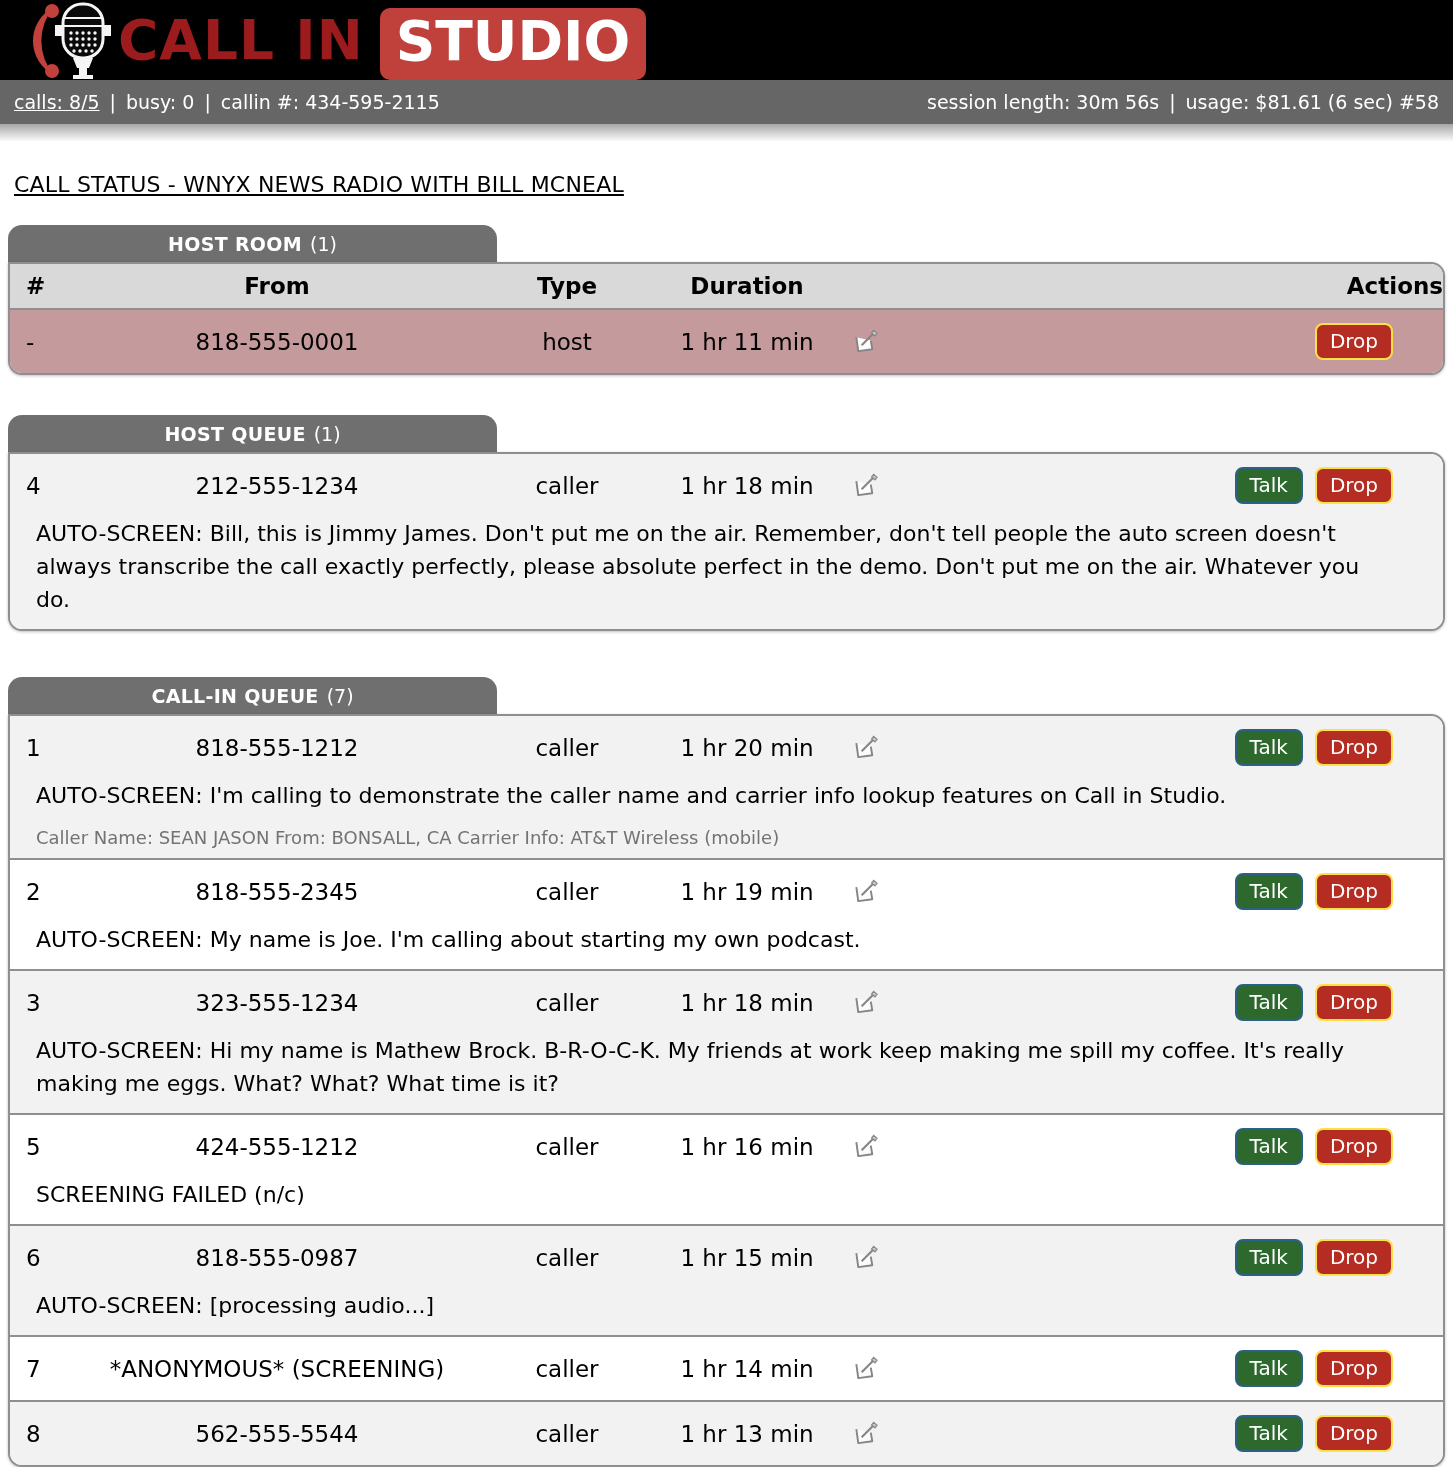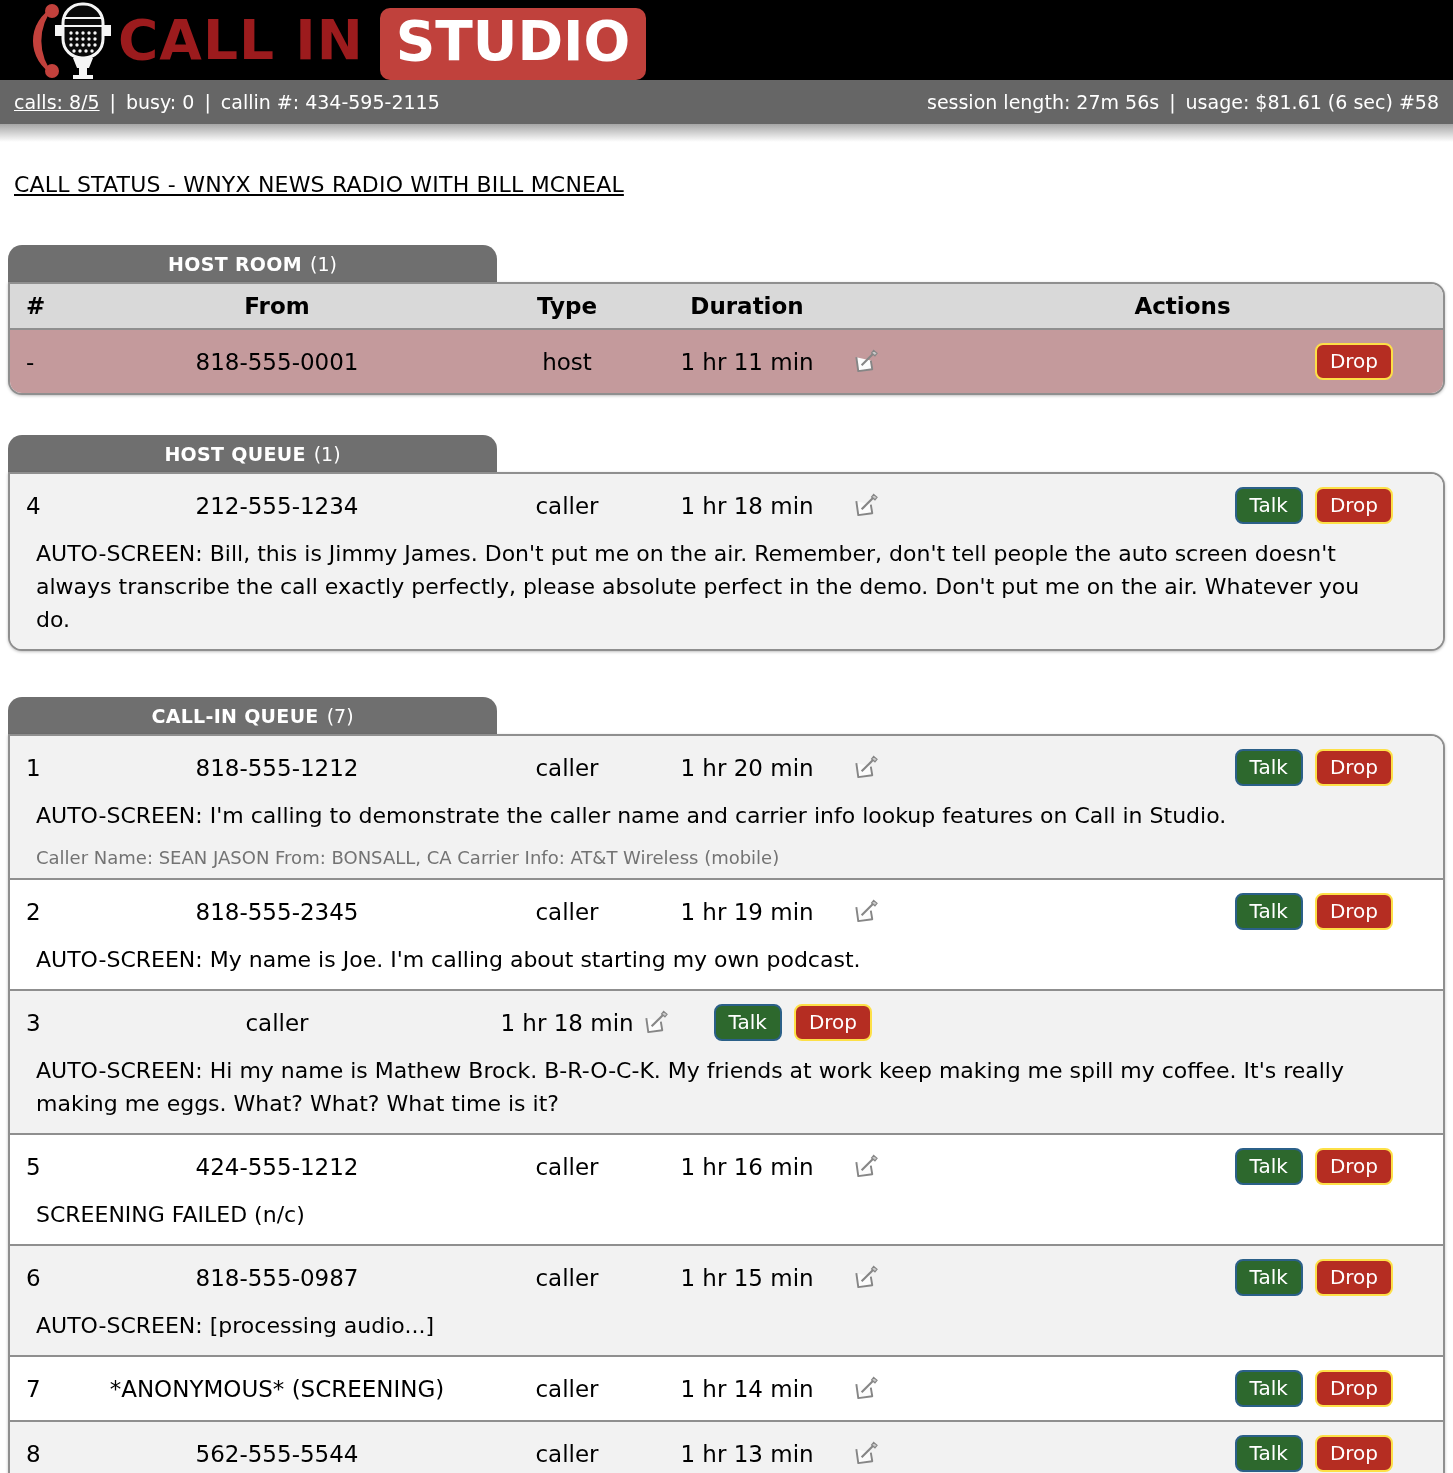--- a/index.html
+++ b/index.html
@@ -21,36 +21,36 @@
   
   .statusbar{background:var(--statusbar-gray);height:44px;display:flex;align-items:center;
              justify-content:space-between;padding:0 14px;color:#fff;font-size:19px}
   .statusbar a{color:#fff;text-decoration:underline;cursor:pointer}
   .sb-left,.sb-right{display:flex;gap:10px;white-space:nowrap}
   .fade{height:18px;background:linear-gradient(#a6a6a6,#ffffff)}
   
   .page-title{font-size:22px;font-weight:normal;text-decoration:underline;margin:30px 0 16px 14px;letter-spacing:.2px}
   
   .queue-section{margin:0 8px}
-  #host-room{margin-top:48px}
+  #host-room{margin-top:28px}
   #host-queue{margin-top:40px}
   #callin-queue{margin-top:46px}
   .tab{width:489px;height:37px;background:var(--tab-gray);border-radius:14px 14px 0 0;color:#fff;
        font-size:19px;display:flex;align-items:center;justify-content:center;gap:8px}
   .tab b{font-weight:bold;letter-spacing:.3px}
   .queue-box{border:2px solid var(--border-gray);border-radius:0 14px 14px 14px;overflow:hidden;
              background:#fff;box-shadow:0 1px 3px rgba(0,0,0,.25)}
   
   .grid-row{display:grid;grid-template-columns:52px 430px 150px 210px 70px 1fr;align-items:center}
   .cell-num{padding-left:16px}
   .cell-from,.cell-type,.cell-duration{text-align:center}
   .cell-icon{display:flex;align-items:center}
   .cell-icon .icon-wrap{display:inline-flex;cursor:pointer}
   .cell-actions{display:flex;justify-content:flex-end;gap:12px;padding-right:50px}
-  .cell-actions-h{text-align:center;font-weight:bold}
+  .cell-actions-h{text-align:right;font-weight:bold}
   .header-row{background:var(--header-row-gray);font-weight:bold;font-size:23px;padding:9px 0;
               border-bottom:2px solid var(--border-gray)}
   .row-main{font-size:23px;padding:13px 0}
   .queue-row + .queue-row{border-top:2px solid var(--border-gray)}
   .row-host{background:var(--host-row-pink)}
   .bg-gray{background:var(--row-alt-gray)}
   .bg-white{background:#fff}
   .row-desc{font-size:22px;line-height:1.5;padding:0 52px 13px 26px}
   .row-meta{font-size:18px;color:var(--meta-gray);padding:2px 52px 10px 26px}
   
@@ -107,21 +107,21 @@
 
 <div class="statusbar">
   <div class="sb-left">
     <a>calls: 8/5</a>
     <span>|</span>
     <span>busy: 0</span>
     <span>|</span>
     <span>callin #: 434-595-2115</span>
   </div>
   <div class="sb-right">
-    <span>session length: 27m 56s</span>
+    <span>session length: 30m 56s</span>
     <span>|</span>
     <span>usage: $81.61 (6 sec) #58</span>
   </div>
 </div>
 <div class="fade"></div>
 
 <div class="page-title">CALL STATUS - WNYX NEWS RADIO WITH BILL MCNEAL</div>
 
 <section class="queue-section" id="host-room">
   <div class="tab">
@@ -238,20 +238,21 @@
           <div class="cell-actions">
             <button class="btn btn-talk">Talk</button>
             <button class="btn btn-drop">Drop</button>
           </div>
         </div>
         <div class="row-desc">AUTO-SCREEN: My name is Joe. I'm calling about starting my own podcast.</div>
       </div>
       <div class="queue-row bg-gray">
         <div class="grid-row row-main">
           <div class="cell-num">3</div>
+          <div class="cell-from">323-555-1234</div>
           <div class="cell-type">caller</div>
           <div class="cell-duration">1 hr 18 min</div>
           <div class="cell-icon">
             <span class="icon-wrap">
               <svg width="27" height="27" viewBox="0 0 28 28">
                 <path d="M4.5 9.5 L6.5 24 L21 22 L19.5 13" fill="#fcfcfc" stroke="#868686" stroke-width="2" stroke-linejoin="round"></path>
                 <path d="M10 18 L23.5 4.5" stroke="#868686" stroke-width="2.2"></path>
                 <path d="M22.5 2.5 l3.5 3 -2.2 2.6 -3.5 -3 z" fill="#c9c9c9" stroke="#868686" stroke-width="1.2"></path>
               </svg>
             </span>

